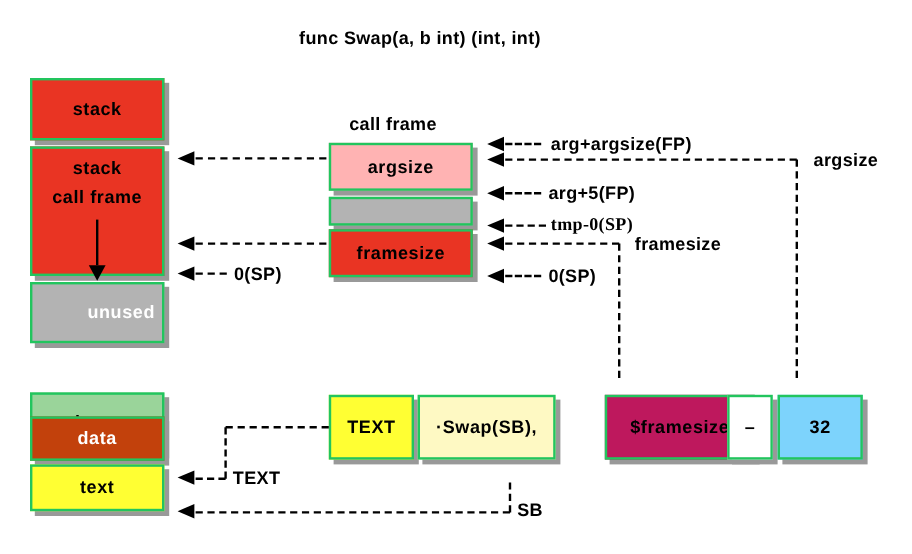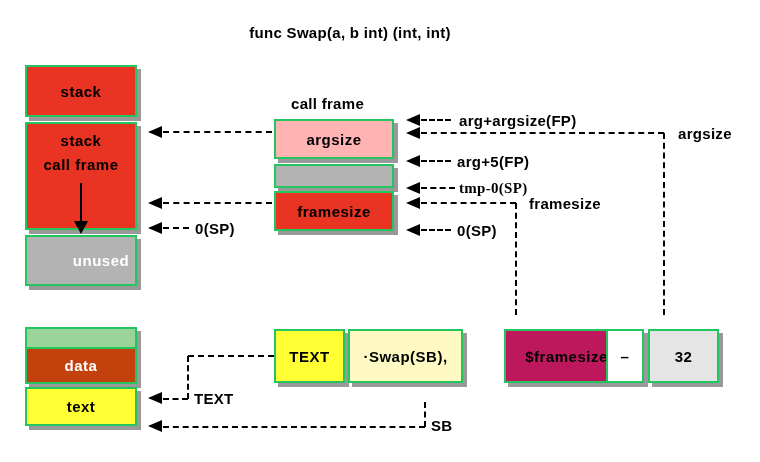--- a/index.html
+++ b/index.html
@@ -125,21 +125,21 @@
 </div>
 <div class="box" style="left: 348px; top: 329px; width: 115px; height: 54px; background-color: #fef9c3;">
   <span>·Swap(SB),</span>
 </div>
 <div class="box" style="left: 478px; top: 329px; width: 125px; height: 54px; background-color: #be185d; margin-left: 26px;">
   <span>$framesize</span>
 </div>
 <div class="box" style="left: 606px; top: 329px; width: 38px; height: 54px; background-color: rgb(255, 255, 255);">
   <span>–</span>
 </div>
-<div class="box" style="left: 648px; top: 329px; width: 71px; height: 54px; background-color: #e5e5e5;">
+<div class="box" style="left: 648px; top: 329px; width: 71px; height: 54px; background-color: #7dd3fc;">
   <span>32</span>
 </div>
 
 <div class="hdash" style="left:188px;top:355px;width:86px;"></div>
 <div class="vdash" style="left:187px;top:356px;height:43px;"></div>
 <div class="hdash" style="left:163px;top:398px;width:25px;"></div>
 <div class="ahead" style="left:148px;top:392px;"></div>
 <div class="label" style="left:194px;top:390px;">TEXT</div>
 
 <div class="vdash" style="left:424px;top:402px;height:25px;"></div>

